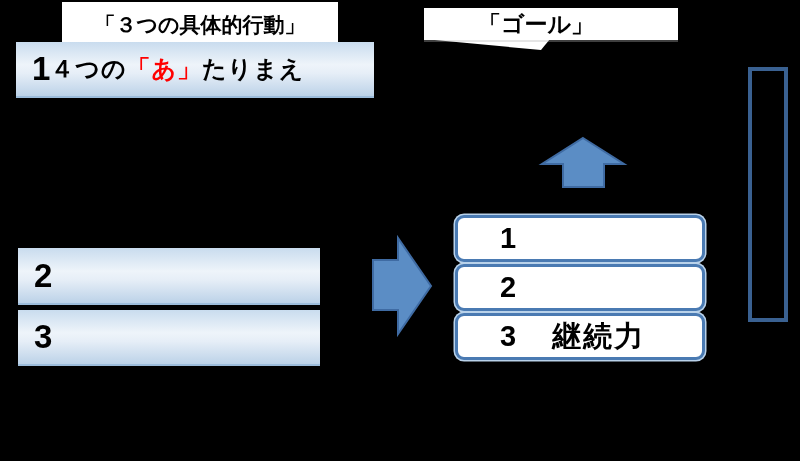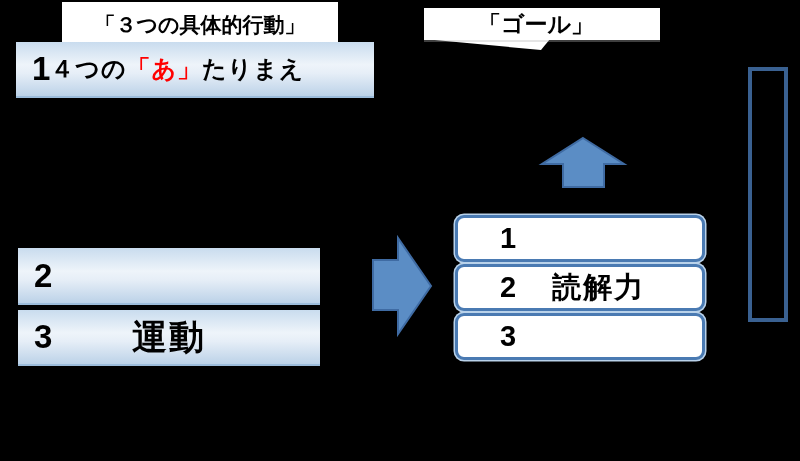--- a/index.html
+++ b/index.html
@@ -26,21 +26,21 @@
 
   
   .title-box{
     background:var(--panel-bg);
     color:var(--text);
     display:flex;align-items:center;justify-content:center;
     font-weight:bold;
     box-shadow:0 2px 0 rgba(180,180,180,.35);
   }
   .actions-title{left:62px;top:2px;width:276px;height:45px;font-size:21px;}
-  .goal-title{left:424px;top:8px;width:236px;height:32px;font-size:23px;justify-content:flex-start;padding-left:54px;}
+  .goal-title{left:424px;top:8px;width:254px;height:32px;font-size:23px;justify-content:flex-start;padding-left:54px;}
 
   
   .grad-box{
     background:linear-gradient(180deg,var(--gradient-top) 0%,var(--gradient-mid) 42%,#e6eef7 58%,var(--gradient-bottom) 100%);
     border-bottom:2px solid var(--gradient-edge);
     color:var(--text);
     font-weight:bold;
   }
   .main-item{left:16px;top:42px;width:358px;height:56px;display:flex;align-items:center;}
   .main-item .num{font-size:33px;margin-left:16px;}
@@ -101,29 +101,28 @@
     <span class="num">1</span>
     <span class="txt"><span>４つの</span><span class="red">「あ」</span><span>たりまえ</span></span>
   </div>
 
   <div class="abs grad-box list-item item-2">
     <span class="num">2</span>
   </div>
 
   <div class="abs grad-box list-item item-3">
     <span class="num">3</span>
-    <span class="lbl">運動</span>
   </div>
 
   <div class="abs goal-item g1">
     <span>1</span>
   </div>
   <div class="abs goal-item g2">
     <span>2</span>
-    <span class="glbl">読解力</span>
   </div>
   <div class="abs goal-item g3">
     <span>3</span>
+    <span class="glbl">継続力</span>
   </div>
 
   <div class="abs tall-rect"></div>
 
 </div>
 
 </body></html>

